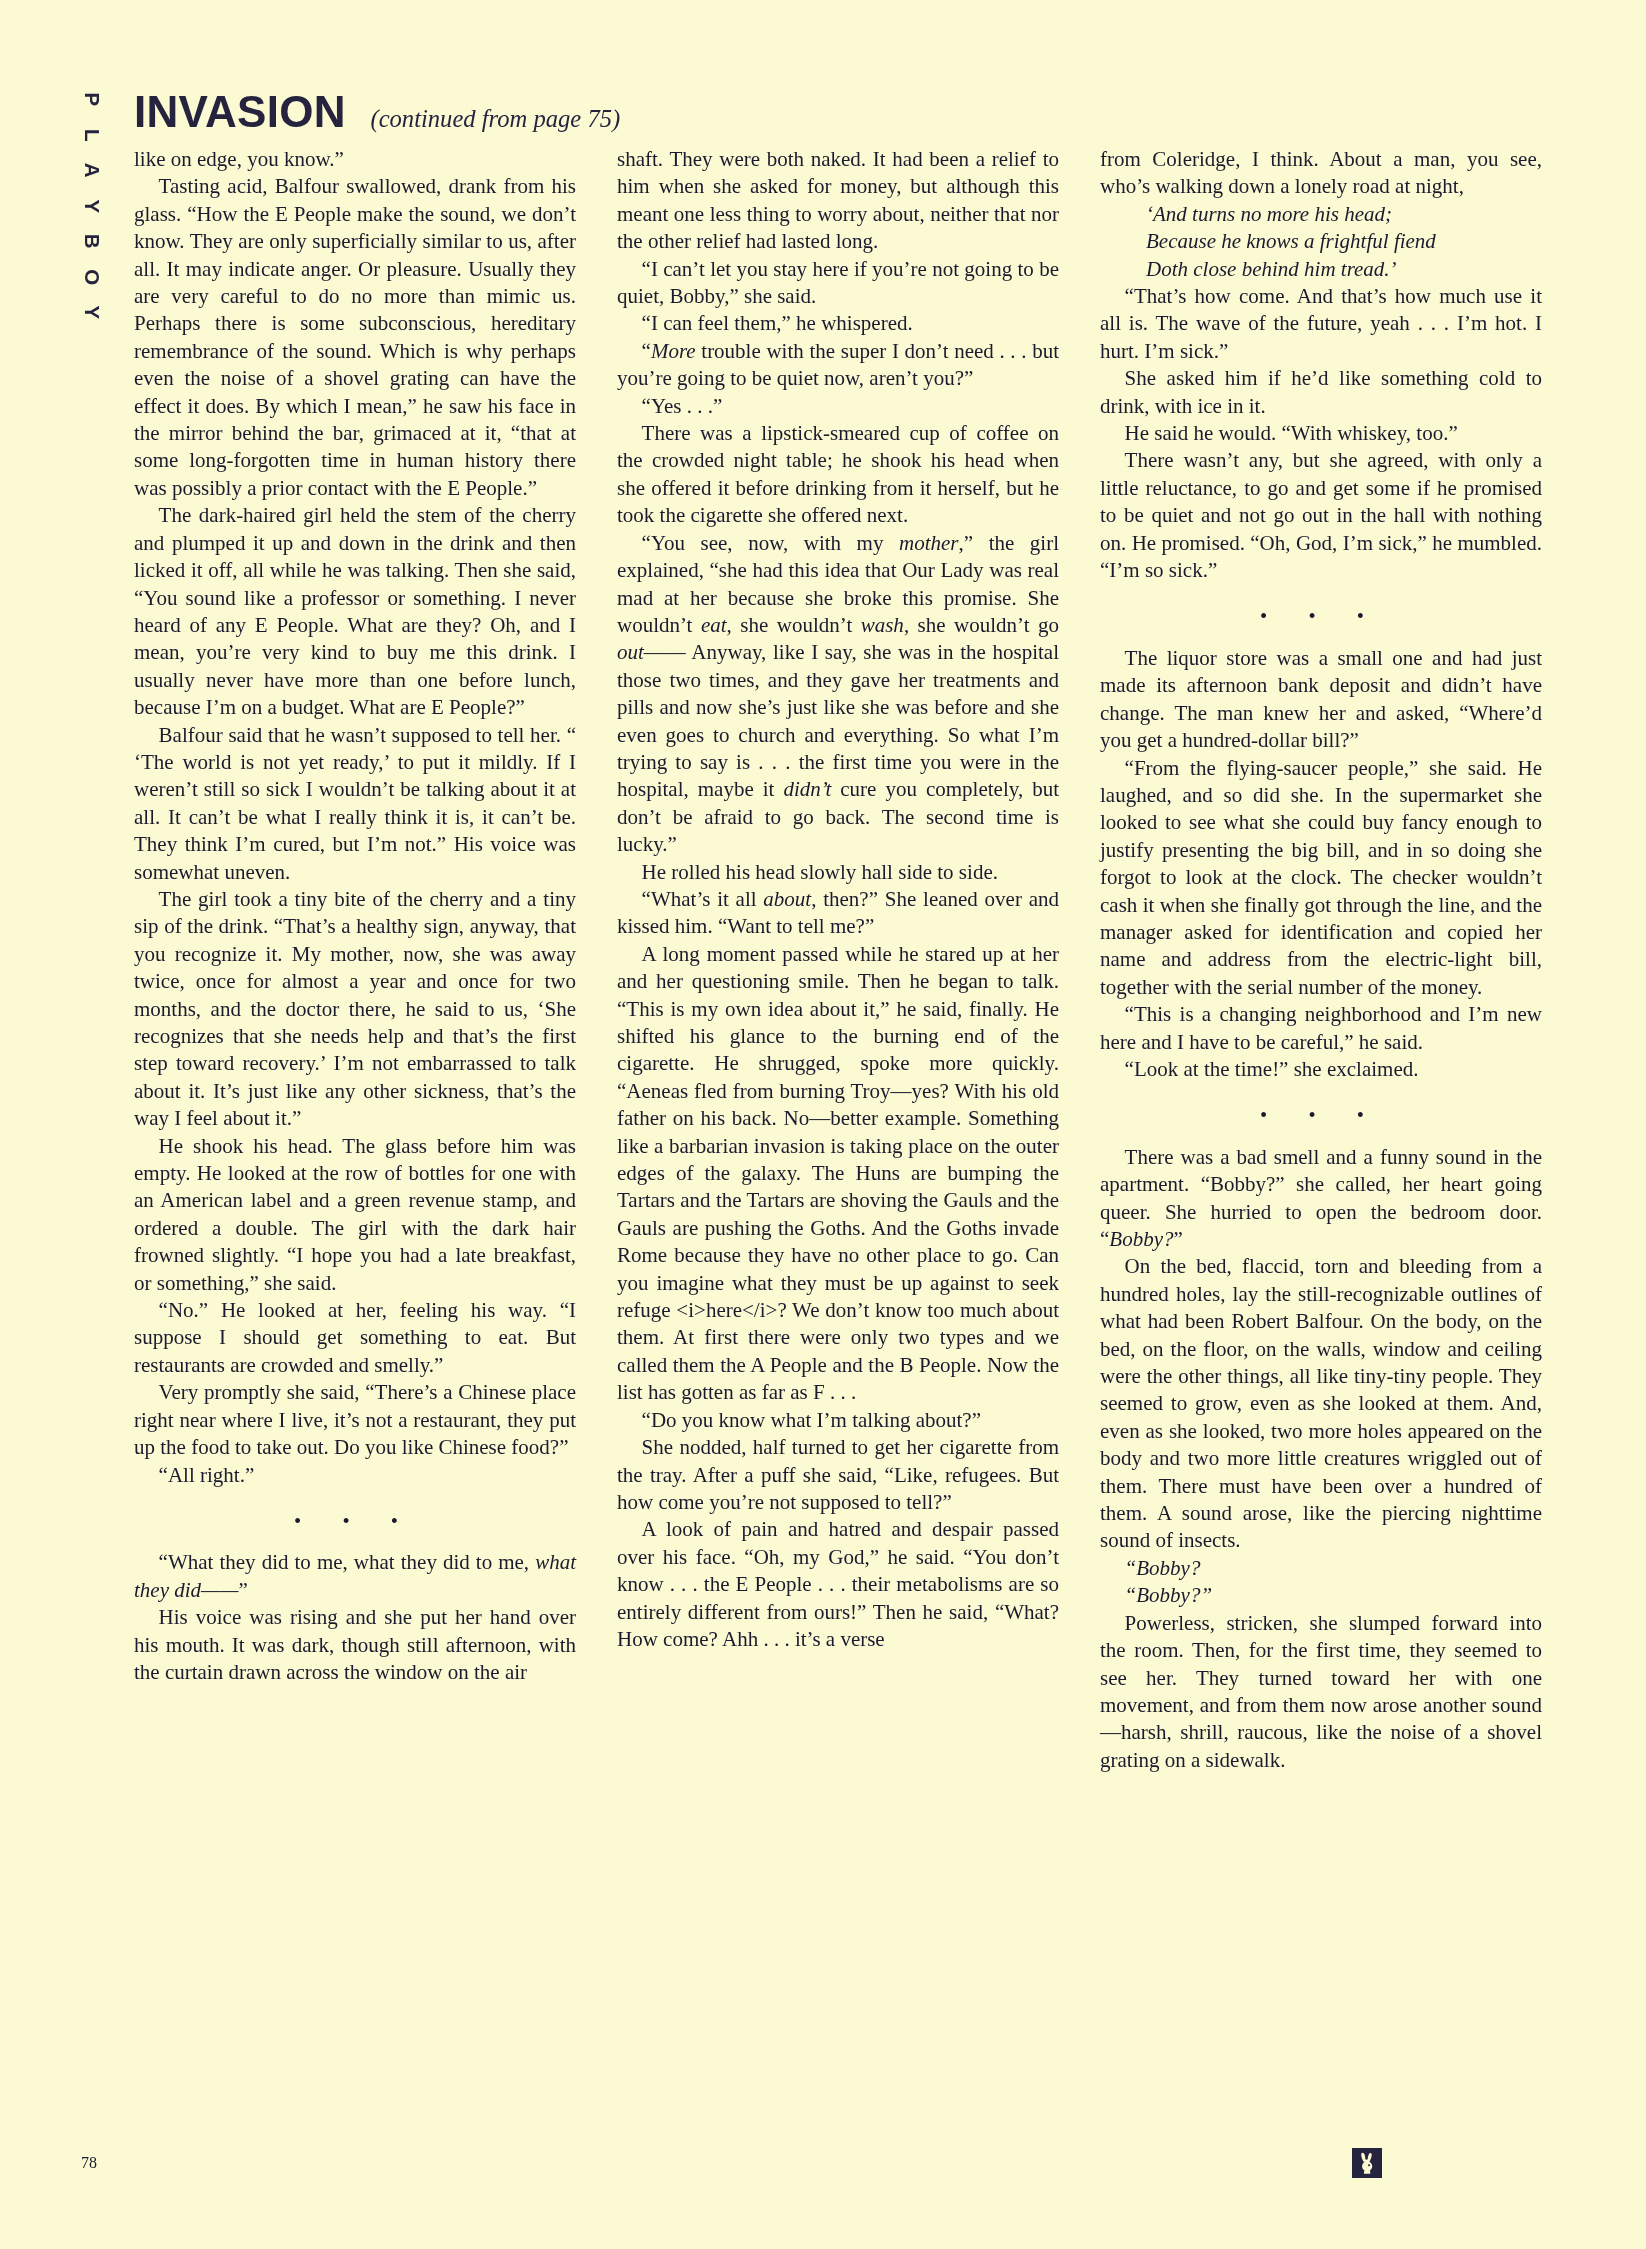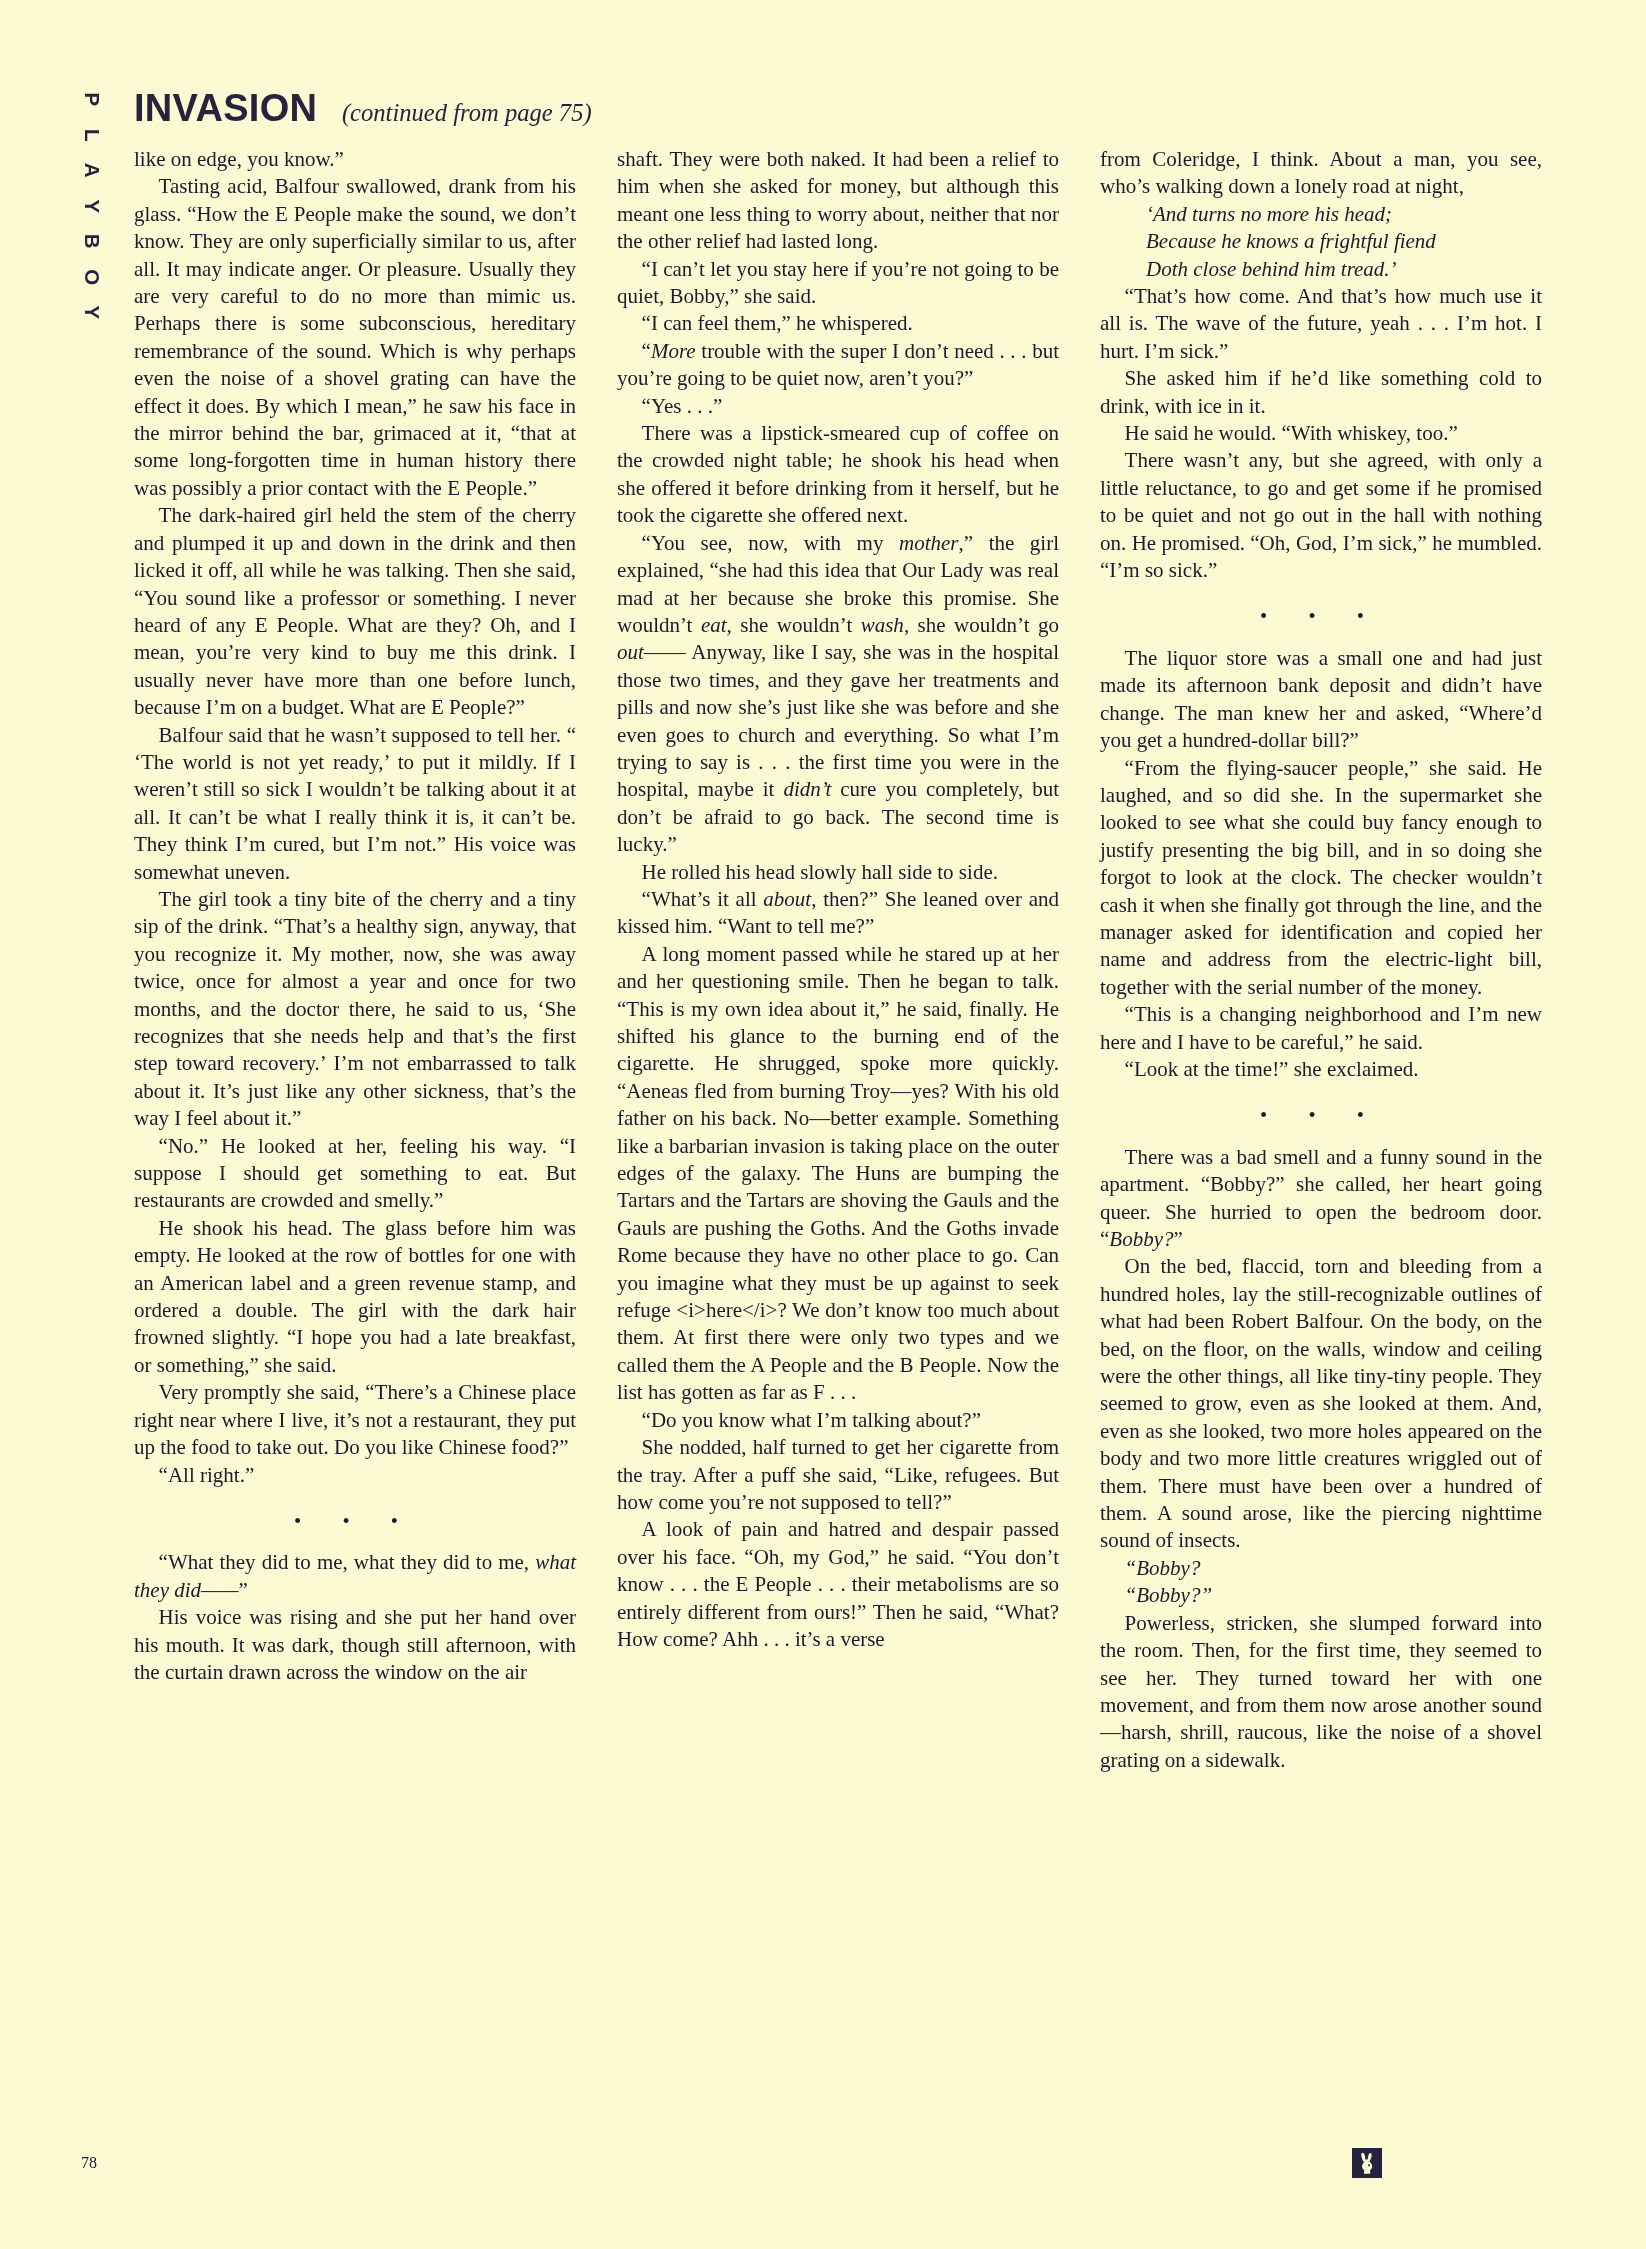--- a/index.html
+++ b/index.html
@@ -42,21 +42,21 @@
     left:134px; top:87px;
     width:1092px;
     height:48px;
     display:flex;
     align-items:baseline;
     gap:24.6px;
   }
   .story-title {
     font-family:"Liberation Sans", sans-serif;
     font-weight:bold;
-    font-size:38px;
+    font-size:44px;
     letter-spacing:0.3px;
     color:#26233f;
   }
   .continued {
     font-family:"Liberation Serif", serif;
     font-style:italic;
     font-size:24.6px;
     color:#26233f;
   }
 
@@ -141,22 +141,22 @@
     <div class="continued">(continued from page 75)</div>
   </div>
 
   <div class="columns">
     <div class="col">
         <p>like on edge, you know.”</p>
         <p class="ind">Tasting acid, Balfour swallowed, drank from his glass. “How the E People make the sound, we don’t know. They are only superficially similar to us, after all. It may indicate anger. Or pleasure. Usually they are very careful to do no more than mimic us. Perhaps there is some subconscious, hereditary remembrance of the sound. Which is why perhaps even the noise of a shovel grating can have the effect it does. By which I mean,” he saw his face in the mirror behind the bar, grimaced at it, “that at some long-forgotten time in human history there was possibly a prior contact with the E People.”</p>
         <p class="ind">The dark-haired girl held the stem of the cherry and plumped it up and down in the drink and then licked it off, all while he was talking. Then she said, “You sound like a professor or something. I never heard of any E People. What are they? Oh, and I mean, you’re very kind to buy me this drink. I usually never have more than one before lunch, because I’m on a budget. What are E People?”</p>
         <p class="ind">Balfour said that he wasn’t supposed to tell her. “ ‘The world is not yet ready,’ to put it mildly. If I weren’t still so sick I wouldn’t be talking about it at all. It can’t be what I really think it is, it can’t be. They think I’m cured, but I’m not.” His voice was somewhat uneven.</p>
         <p class="ind">The girl took a tiny bite of the cherry and a tiny sip of the drink. “That’s a healthy sign, anyway, that you recognize it. My mother, now, she was away twice, once for almost a year and once for two months, and the doctor there, he said to us, ‘She recognizes that she needs help and that’s the first step toward recovery.’ I’m not embarrassed to talk about it. It’s just like any other sickness, that’s the way I feel about it.”</p>
+        <p class="ind">He shook his head. The glass before him was empty. He looked at the row of bottles for one with an American label and a green revenue stamp, and ordered a double. The girl with the dark hair frowned slightly. “I hope you had a late breakfast, or something,” she said.</p>
         <p class="ind">“No.” He looked at her, feeling his way. “I suppose I should get something to eat. But restaurants are crowded and smelly.”</p>
-        <p class="ind">He shook his head. The glass before him was empty. He looked at the row of bottles for one with an American label and a green revenue stamp, and ordered a double. The girl with the dark hair frowned slightly. “I hope you had a late breakfast, or something,” she said.</p>
         <p class="ind">Very promptly she said, “There’s a Chinese place right near where I live, it’s not a restaurant, they put up the food to take out. Do you like Chinese food?”</p>
         <p class="ind">“All right.”</p>
         <div class="dots">• • •</div>
         <p class="ind">“What they did to me, what they did to me, <i>what they did——</i>”</p>
         <p class="ind">His voice was rising and she put her hand over his mouth. It was dark, though still afternoon, with the curtain drawn across the window on the air</p>
       </div>
     <div class="col">
         <p>shaft. They were both naked. It had been a relief to him when she asked for money, but although this meant one less thing to worry about, neither that nor the other relief had lasted long.</p>
         <p class="ind">“I can’t let you stay here if you’re not going to be quiet, Bobby,” she said.</p>
         <p class="ind">“I can feel them,” he whispered.</p>

